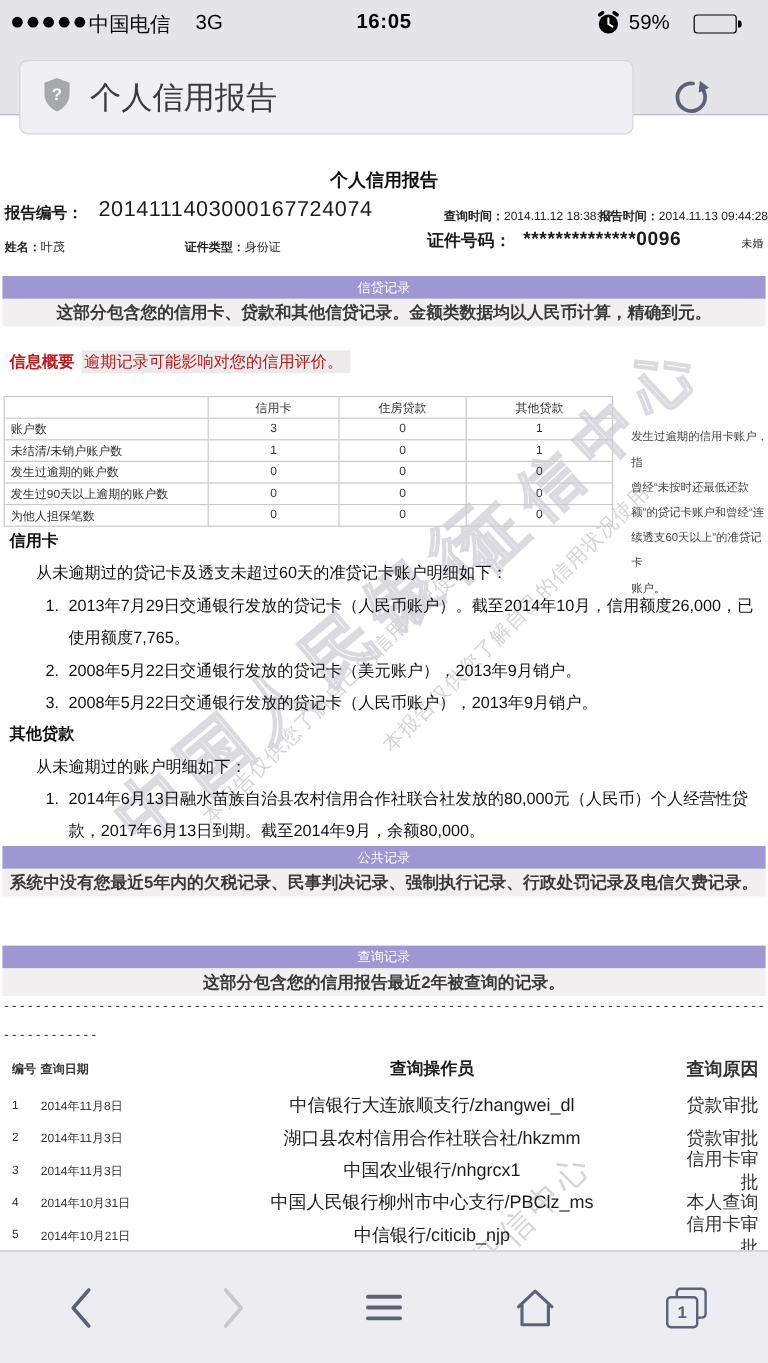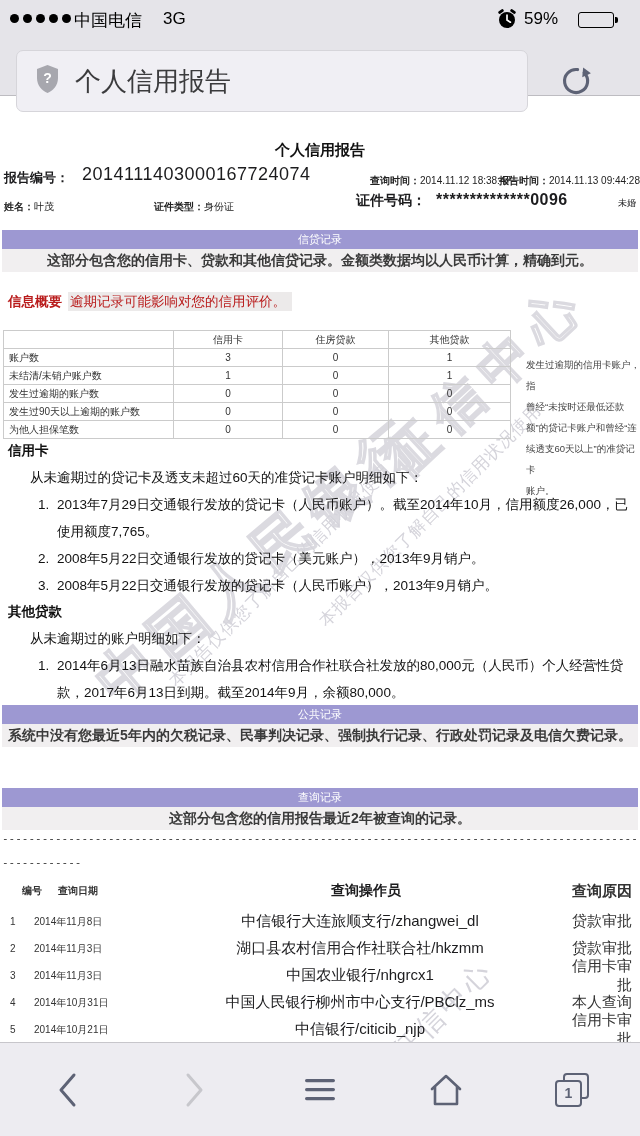--- a/index.html
+++ b/index.html
@@ -95,21 +95,21 @@
   .dash-long { top:700px; } .dash-short { top:724px; width:80px; }
   
   .qhead, .qrow { position:relative; display:flex; align-items:center; width:640px; }
   .qhead { position:absolute; top:744px; height:30px; }
   .qrows { position:absolute; top:776px; left:0; width:640px; }
   .qrow { height:27px; }
   .qno { width:34px; padding-left:10px; font-size:10px; color:#333; }
   .qdate { width:128px; font-size:10px; color:#333; }
   .qop { flex:1; text-align:center; font-size:15px; color:#1c1c1e; }
   .qreason { width:82px; text-align:right; padding-right:8px; font-size:15px; color:#333; }
-  .qhead .qno, .qhead .qdate, .qhead .qreason { font-weight:bold;margin-left:12px; }
+  .qhead .qno, .qhead .qdate, .qhead .qreason { font-weight:bold; }
   .qhead .qop { font-weight:bold; font-size:14px; }
   
   .toolbar { position:absolute; bottom:0; left:0; width:640px; height:94px;
     background:#edecf1; border-top:1px solid #c7c6cb; display:flex;
     align-items:center; justify-content:space-between; padding:0 46px; z-index:5; }
   .tool-btn { width:44px; height:44px; display:flex; align-items:center; justify-content:center; }
   .tabs-box { position:relative; width:34px; height:34px; }
   .tab-back { position:absolute; right:0; top:0; width:26px; height:26px;
     border:2.5px solid #5d6275; border-radius:4px; background:#edecf1; }
   .tab-front { position:absolute; left:0; bottom:0; width:27px; height:27px;
@@ -126,20 +126,21 @@
     <div class="status-bar">
       <div class="sig" id="signal-dots">
           <span class="dot"></span>
           <span class="dot"></span>
           <span class="dot"></span>
           <span class="dot"></span>
           <span class="dot"></span>
         </div>
       <span class="carrier">中国电信</span>
       <span class="net">3G</span>
+      <div class="clock">16:05</div>
       <span class="alarm">
         <svg width="20" height="20" viewBox="0 0 20 20">
           <circle cx="10" cy="11" r="8" fill="#000"></circle>
           <rect x="1" y="1" width="6" height="3" rx="1.5" fill="#000" transform="rotate(-35 4 2.5)"></rect>
           <rect x="13" y="1" width="6" height="3" rx="1.5" fill="#000" transform="rotate(35 16 2.5)"></rect>
           <path d="M10 6.2 V11 L13.4 13.2" stroke="#fff" stroke-width="1.7" fill="none" stroke-linecap="round"></path>
         </svg>
       </span>
       <span class="batt-pct">59%</span>
       <span class="battery">

